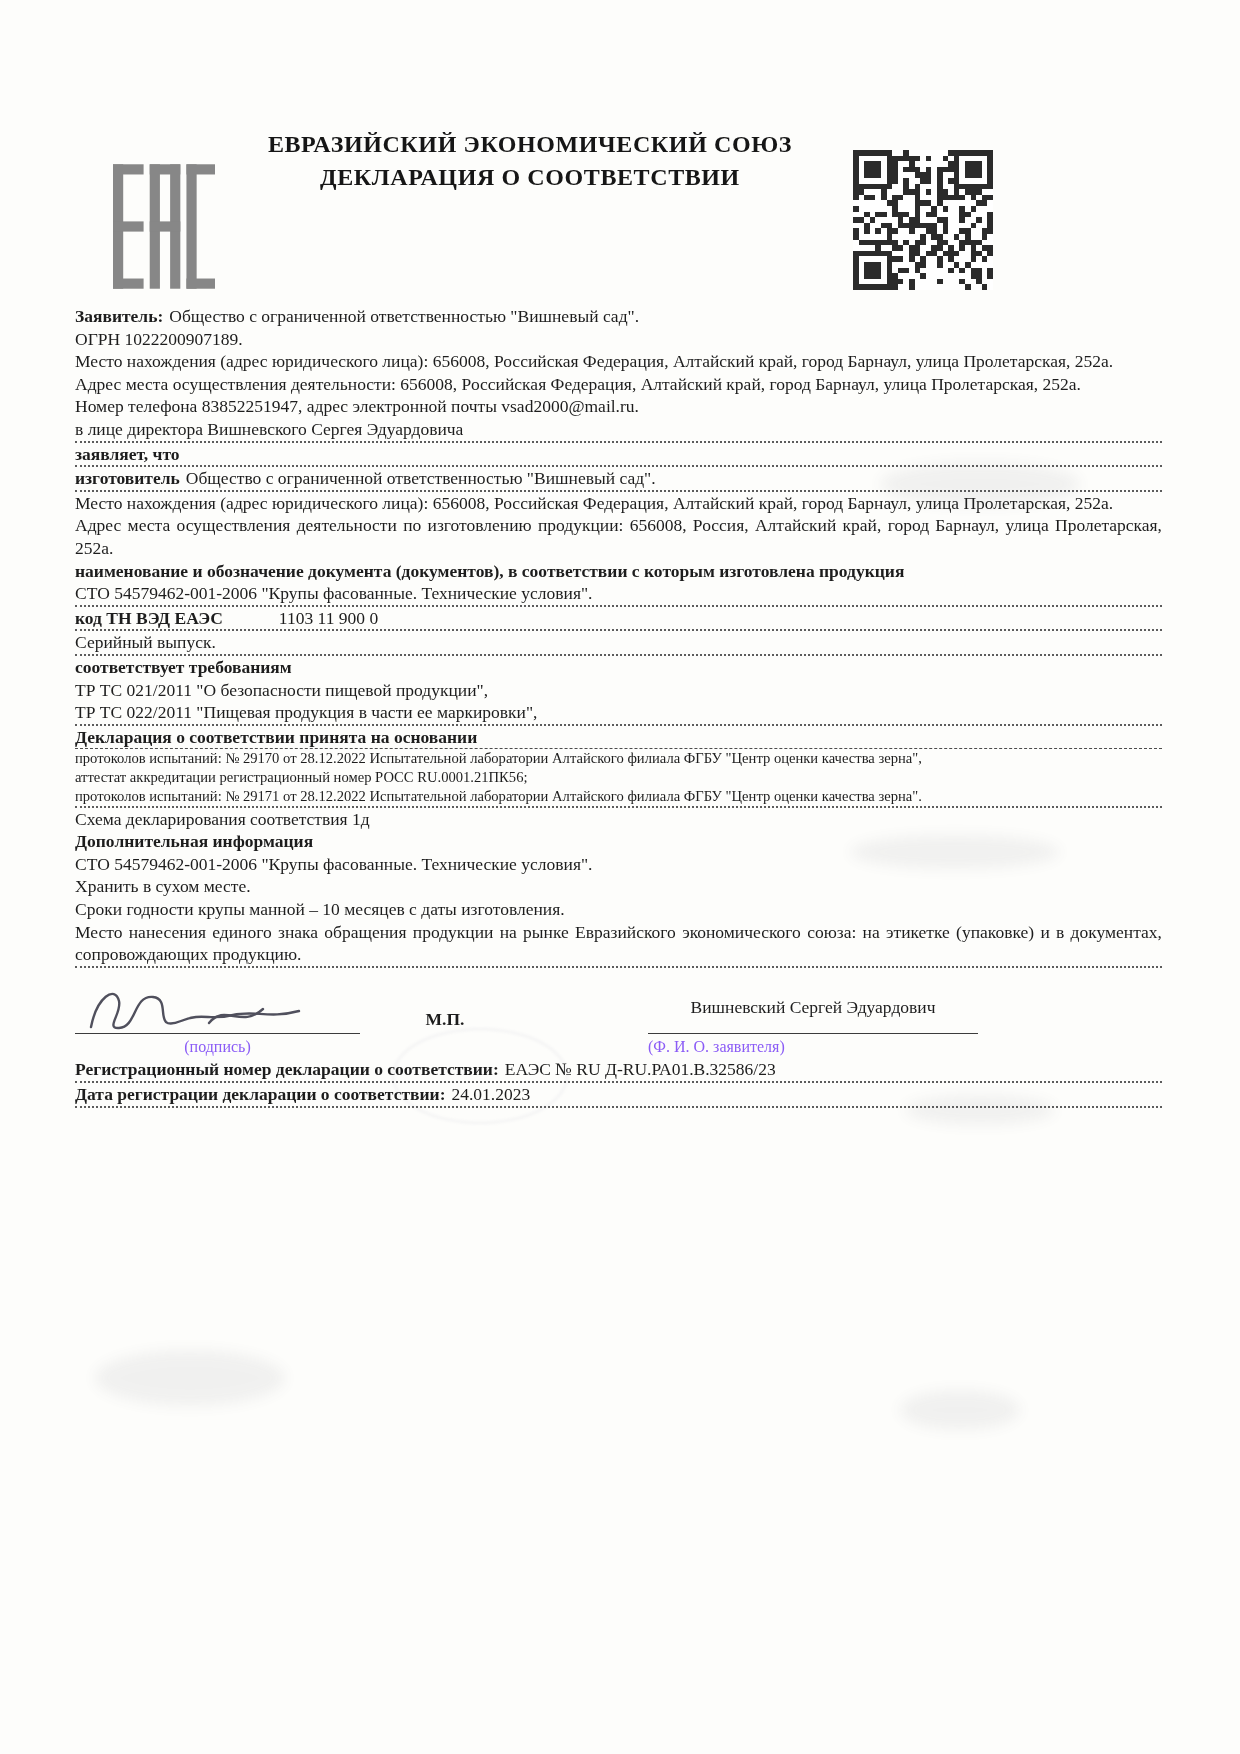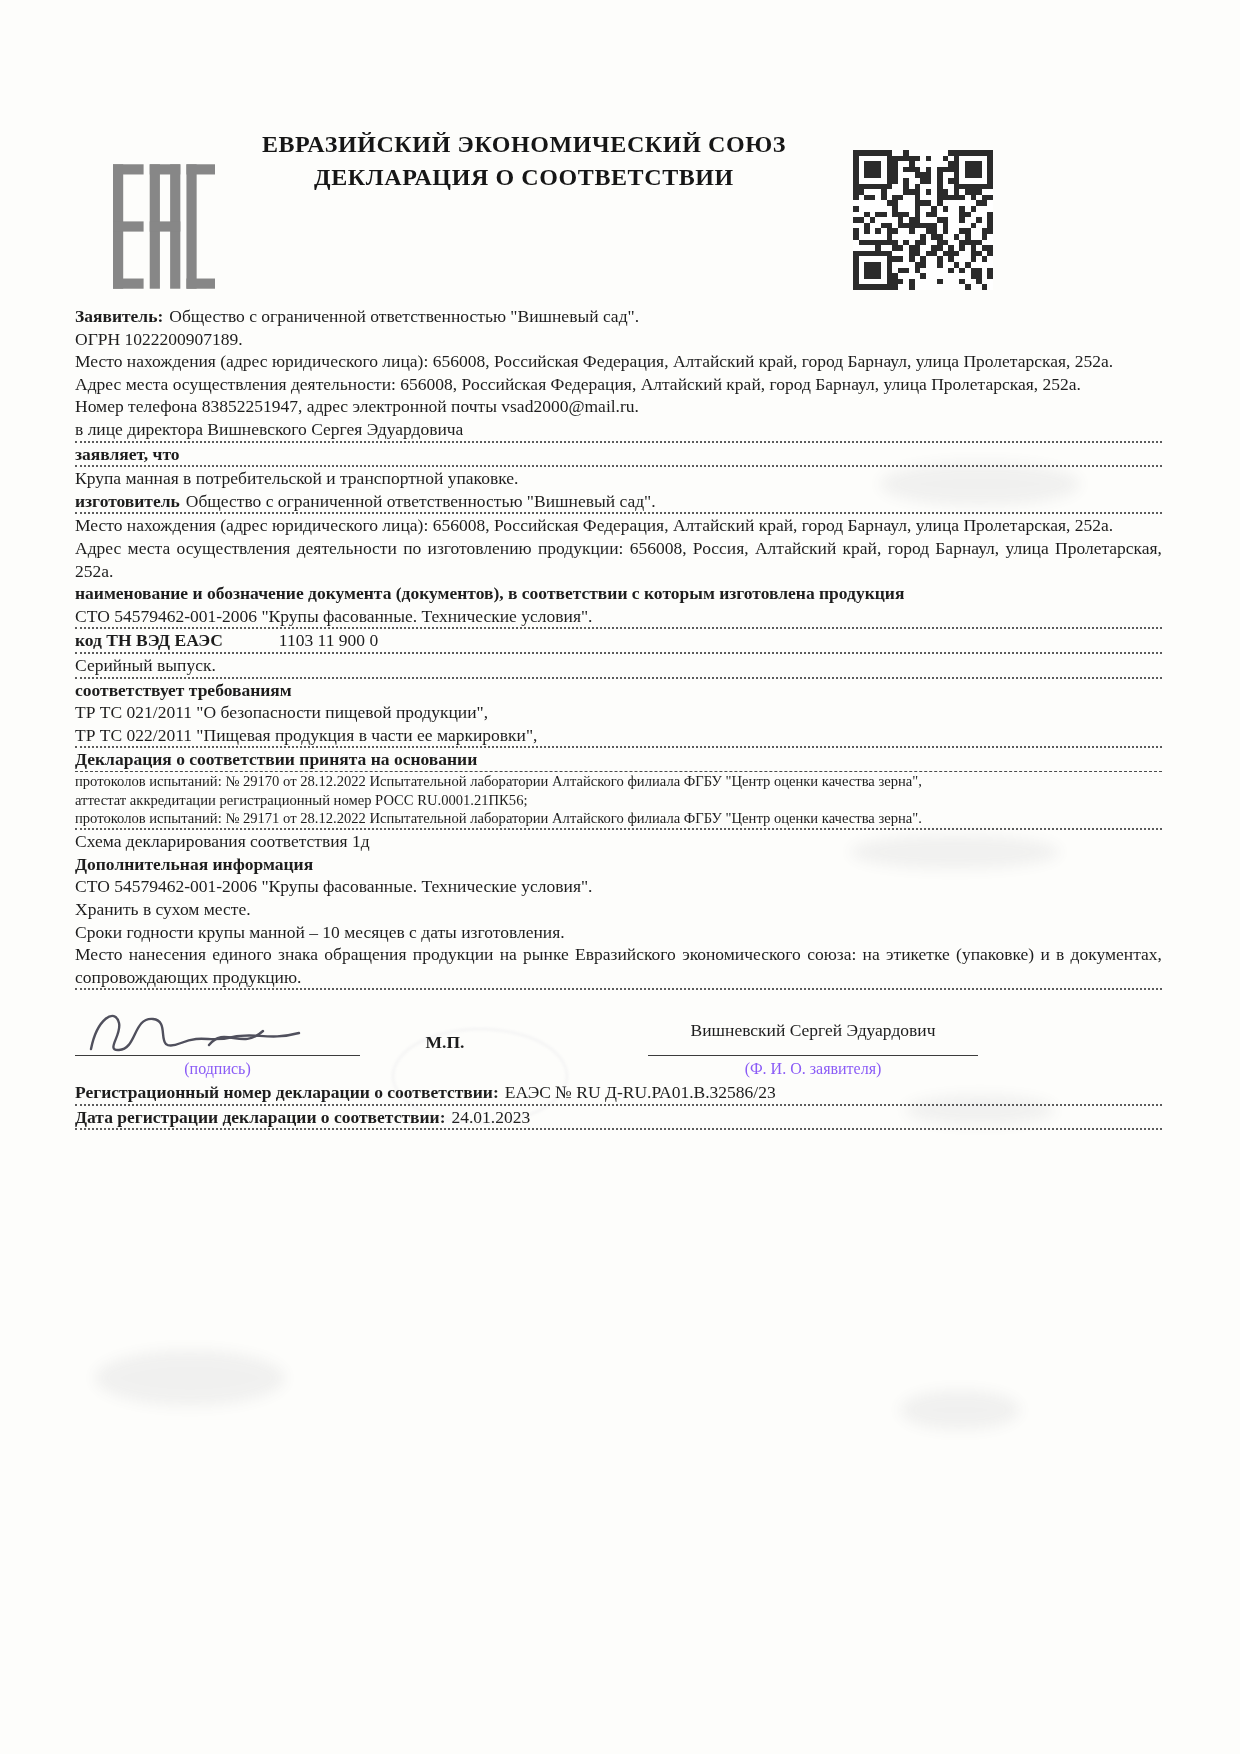--- a/index.html
+++ b/index.html
@@ -1,21 +1,21 @@
 <!DOCTYPE html>
 <html><head>
 <meta charset="utf-8">
 <style>
   *{box-sizing:border-box;margin:0;padding:0;}
   html,body{width:1240px;height:1754px;}
   body{background:#fff;font-family:"Liberation Serif", serif;color:#1d1d1d;overflow:hidden;}
   .page{position:absolute;inset:0;background:#fdfdfb;}
   
   .header{position:relative;height:305px;}
-  .title{position:absolute;left:144px;top:128px;width:760px;text-align:center;font-weight:bold;font-size:24px;line-height:33px;letter-spacing:.6px;color:#161616;}
+  .title{position:absolute;left:150px;top:128px;width:760px;text-align:center;font-weight:bold;font-size:24px;line-height:33px;letter-spacing:.6px;color:#161616;}
   .eac{position:absolute;left:113px;top:163px;opacity:.82;}
   .qr{position:absolute;left:853px;top:150px;}
   
   .content{margin:0 78px 0 75px;font-size:17.5px;line-height:22.6px;}
   .content p{margin:0;}
   .just{text-align:justify;}
   .b{font-weight:bold;}
   .lbl{font-weight:bold;margin-right:6px;}
   .rule{border-bottom:2px dotted #5c5c5c;}
   .ruled{border-bottom:1.6px dashed #4c4c4c;}
@@ -24,21 +24,21 @@
   .gap16{margin-top:16px;}
   
   .sigrow{display:flex;align-items:flex-end;margin-top:12px;height:54px;position:relative;}
   .sig-left{width:285px;border-bottom:1.4px solid #3c3c3c;position:relative;height:100%;}
   .sig-left svg{position:absolute;left:6px;bottom:-8px;}
   .mp{width:170px;text-align:center;font-weight:bold;padding-bottom:3px;}
   .sig-right{width:330px;margin-left:118px;border-bottom:1.4px solid #3c3c3c;text-align:center;padding-bottom:14px;}
   .caps{display:flex;font-size:16px;margin-top:2px;color:#8b5cf6;}
   .caps .c1{width:285px;text-align:center;}
   .caps .c2{width:170px;}
-  .caps .c3{width:330px;margin-left:118px;text-align:center;}
+  .caps .c3{width:330px;margin-left:118px;}
   .regrow{margin-top:14px;}
   .daterow{margin-top:26px;}
   
   .blob{position:absolute;border-radius:50%;filter:blur(7px);opacity:.07;background:#55555f;pointer-events:none;}
   .ghost-ellipse{position:absolute;left:392px;top:1028px;width:176px;height:96px;border:2px solid #8a8aa6;border-radius:50%;opacity:.10;filter:blur(1.6px);pointer-events:none;}
 </style>
 </head>
 <body>
 
 <div class="page">
@@ -387,21 +387,20 @@
     <p class="just">
       <span class="lbl">Заявитель:</span><span>Общество с ограниченной ответственностью "Вишневый сад".</span>
     </p>
     <p>ОГРН 1022200907189.</p>
     <p class="just">Место нахождения (адрес юридического лица): 656008, Российская Федерация, Алтайский край, город Барнаул, улица Пролетарская, 252а.</p>
     <p class="just">Адрес места осуществления деятельности: 656008, Российская Федерация, Алтайский край, город Барнаул, улица Пролетарская, 252а.</p>
     <p>Номер телефона 83852251947, адрес электронной почты vsad2000@mail.ru.</p>
     <p class="rule">в лице директора Вишневского Сергея Эдуардовича</p>
 
     <p class="b rule">заявляет, что</p>
-    <p>Крупа манная в потребительской и транспортной упаковке.</p>
     <p class="just rule">
       <span class="lbl">изготовитель</span><span>Общество с ограниченной ответственностью "Вишневый сад".</span>
     </p>
     <p class="just">Место нахождения (адрес юридического лица): 656008, Российская Федерация, Алтайский край, город Барнаул, улица Пролетарская, 252а.</p>
     <p class="just">Адрес места осуществления деятельности по изготовлению продукции: 656008, Россия, Алтайский край, город Барнаул, улица Пролетарская, 252а.</p>
 
     <p class="b just">наименование и обозначение документа (документов), в соответствии с которым изготовлена продукция</p>
     <p class="rule">СТО 54579462-001-2006 "Крупы фасованные. Технические условия".</p>
 
     <p class="rule tnved">

